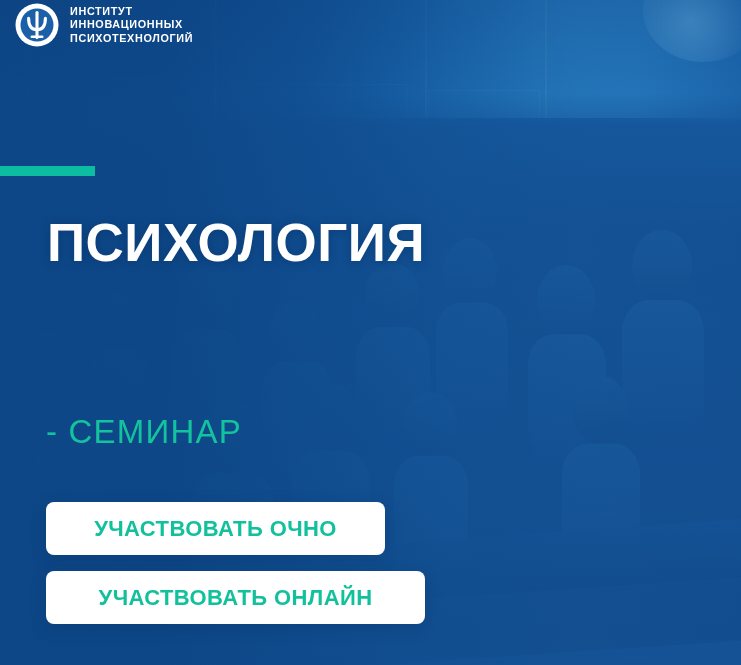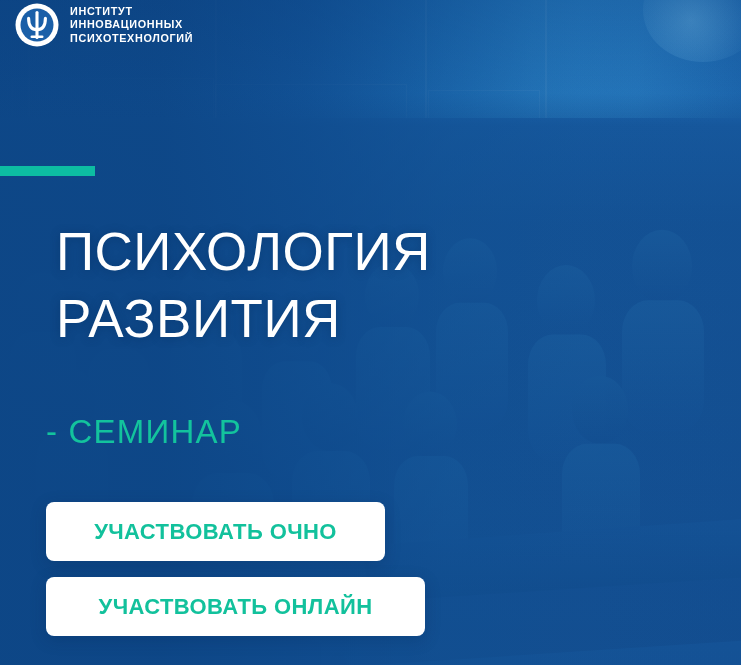--- a/index.html
+++ b/index.html
@@ -127,25 +127,25 @@
     position: absolute;
     left: 0; top: 166px;
     width: 95px; height: 10px;
     background: #0dbda2;
   }
 
   .headline {
     position: absolute;
     left: 46px; top: 208px;
     width: 560px;
-    margin: 10px;
+    margin: 1px;
     color: #ffffff;
     font-size: 53px;
     line-height: 67px;
-    font-weight: 400;
+    font-weight: 700;
     letter-spacing: 0.5px;
     text-transform: uppercase;
     text-shadow: 0 1px 10px rgba(7,44,90,0.45);
   }
   .headline span { display: block; }
 
   .subhead {
     position: absolute;
     left: 46px; top: 415px;
     margin: 0;
@@ -166,21 +166,21 @@
     align-items: flex-start;
   }
   .cta {
     display: inline-flex;
     align-items: center;
     justify-content: center;
     background: #ffffff;
     color: #12c19c;
     border: none;
     border-radius: 8px;
-    height: 59px;
+    height: 53px;
     padding: 0 28px;
     font-family: "Liberation Sans", sans-serif;
     font-size: 22px;
     font-weight: 700;
     letter-spacing: 0.4px;
     text-transform: uppercase;
     cursor: pointer;
     box-shadow: 0 4px 16px rgba(6,38,78,0.22);
     white-space: nowrap;
   }
@@ -294,21 +294,20 @@
       <span>ПСИХОТЕХНОЛОГИЙ</span>
     </span>
   </div>
 
   <div class="content">
 
     <div class="accent-bar"></div>
 
     <h1 class="headline">
       <span>ПСИХОЛОГИЯ</span>
-      <span>РАЗВИТИЯ</span>
     </h1>
 
     <p class="subhead">- СЕМИНАР</p>
 
     <div class="cta-wrap">
       <button class="cta cta-primary">УЧАСТВОВАТЬ ОЧНО</button>
       <button class="cta cta-secondary">УЧАСТВОВАТЬ ОНЛАЙН</button>
     </div>
 
   </div>

